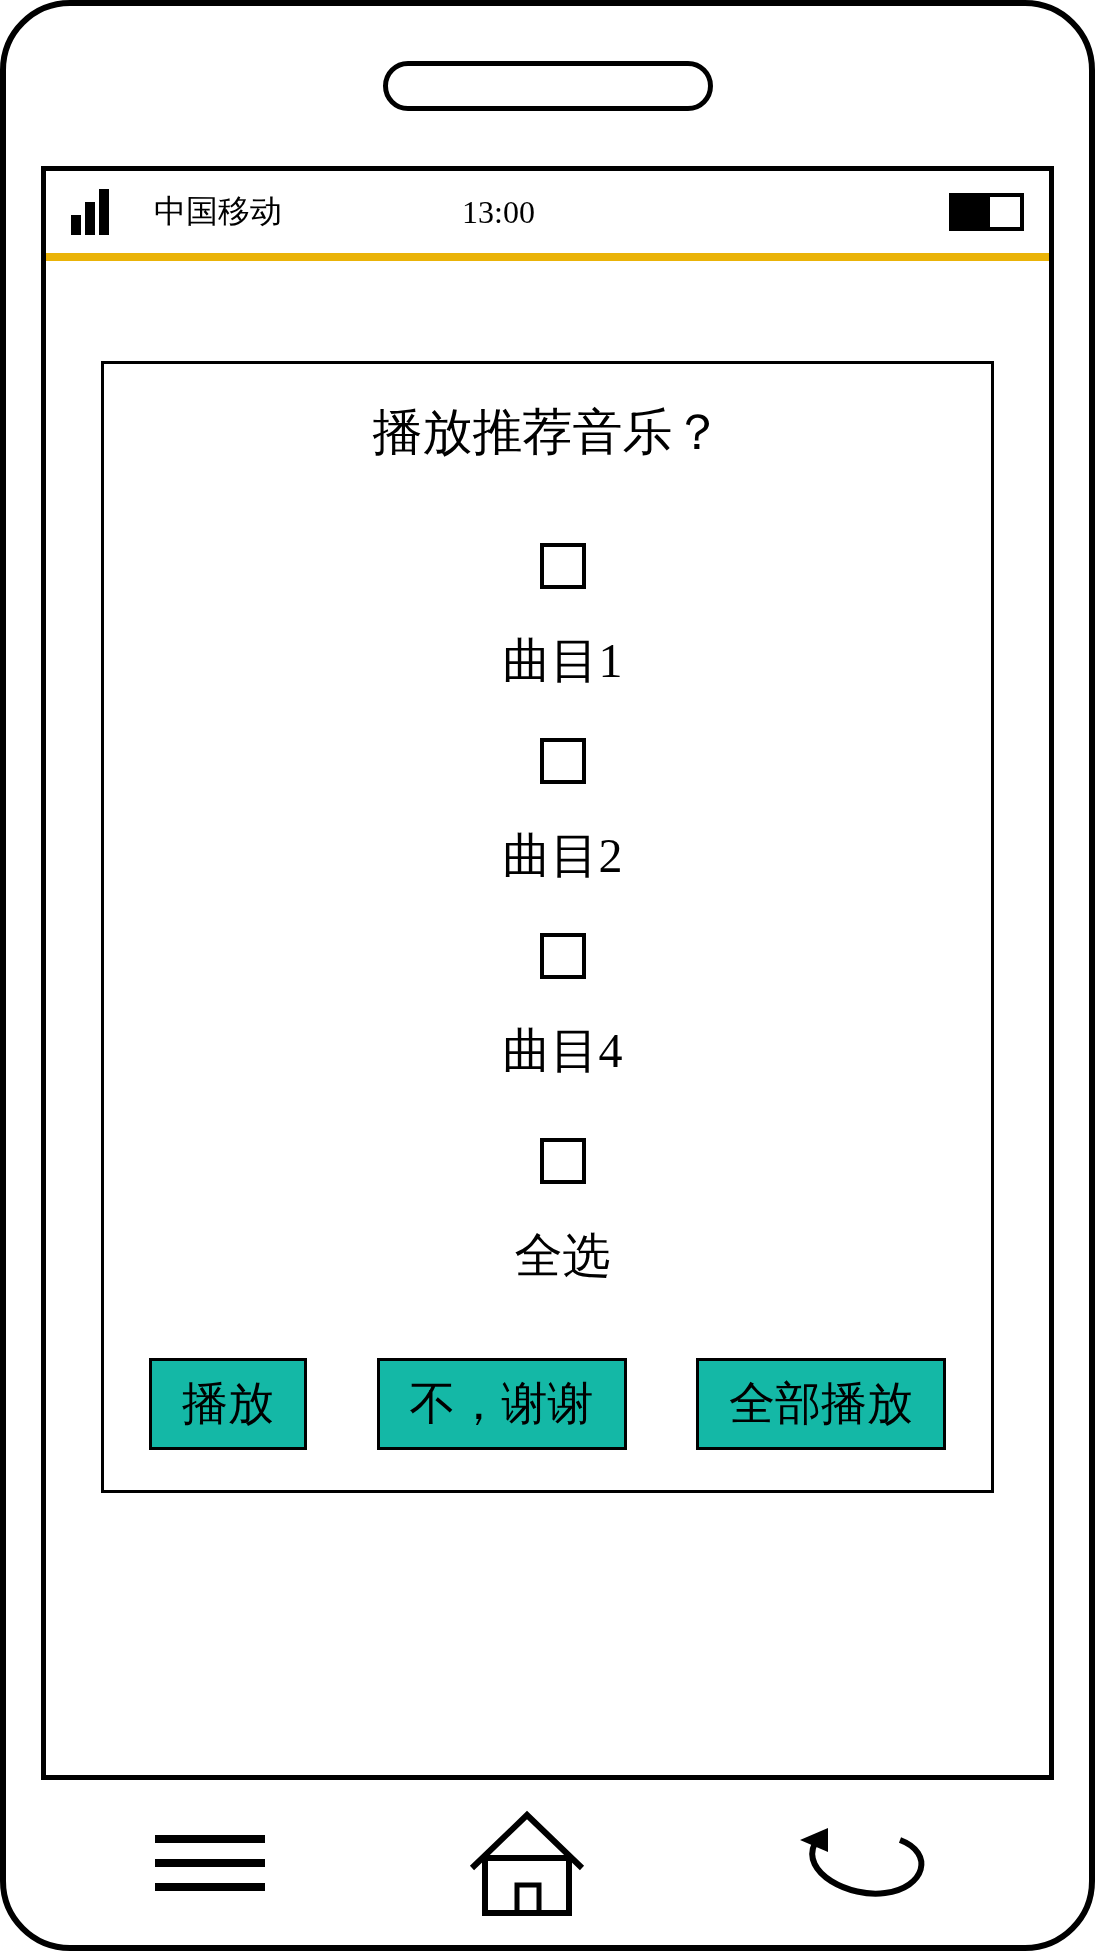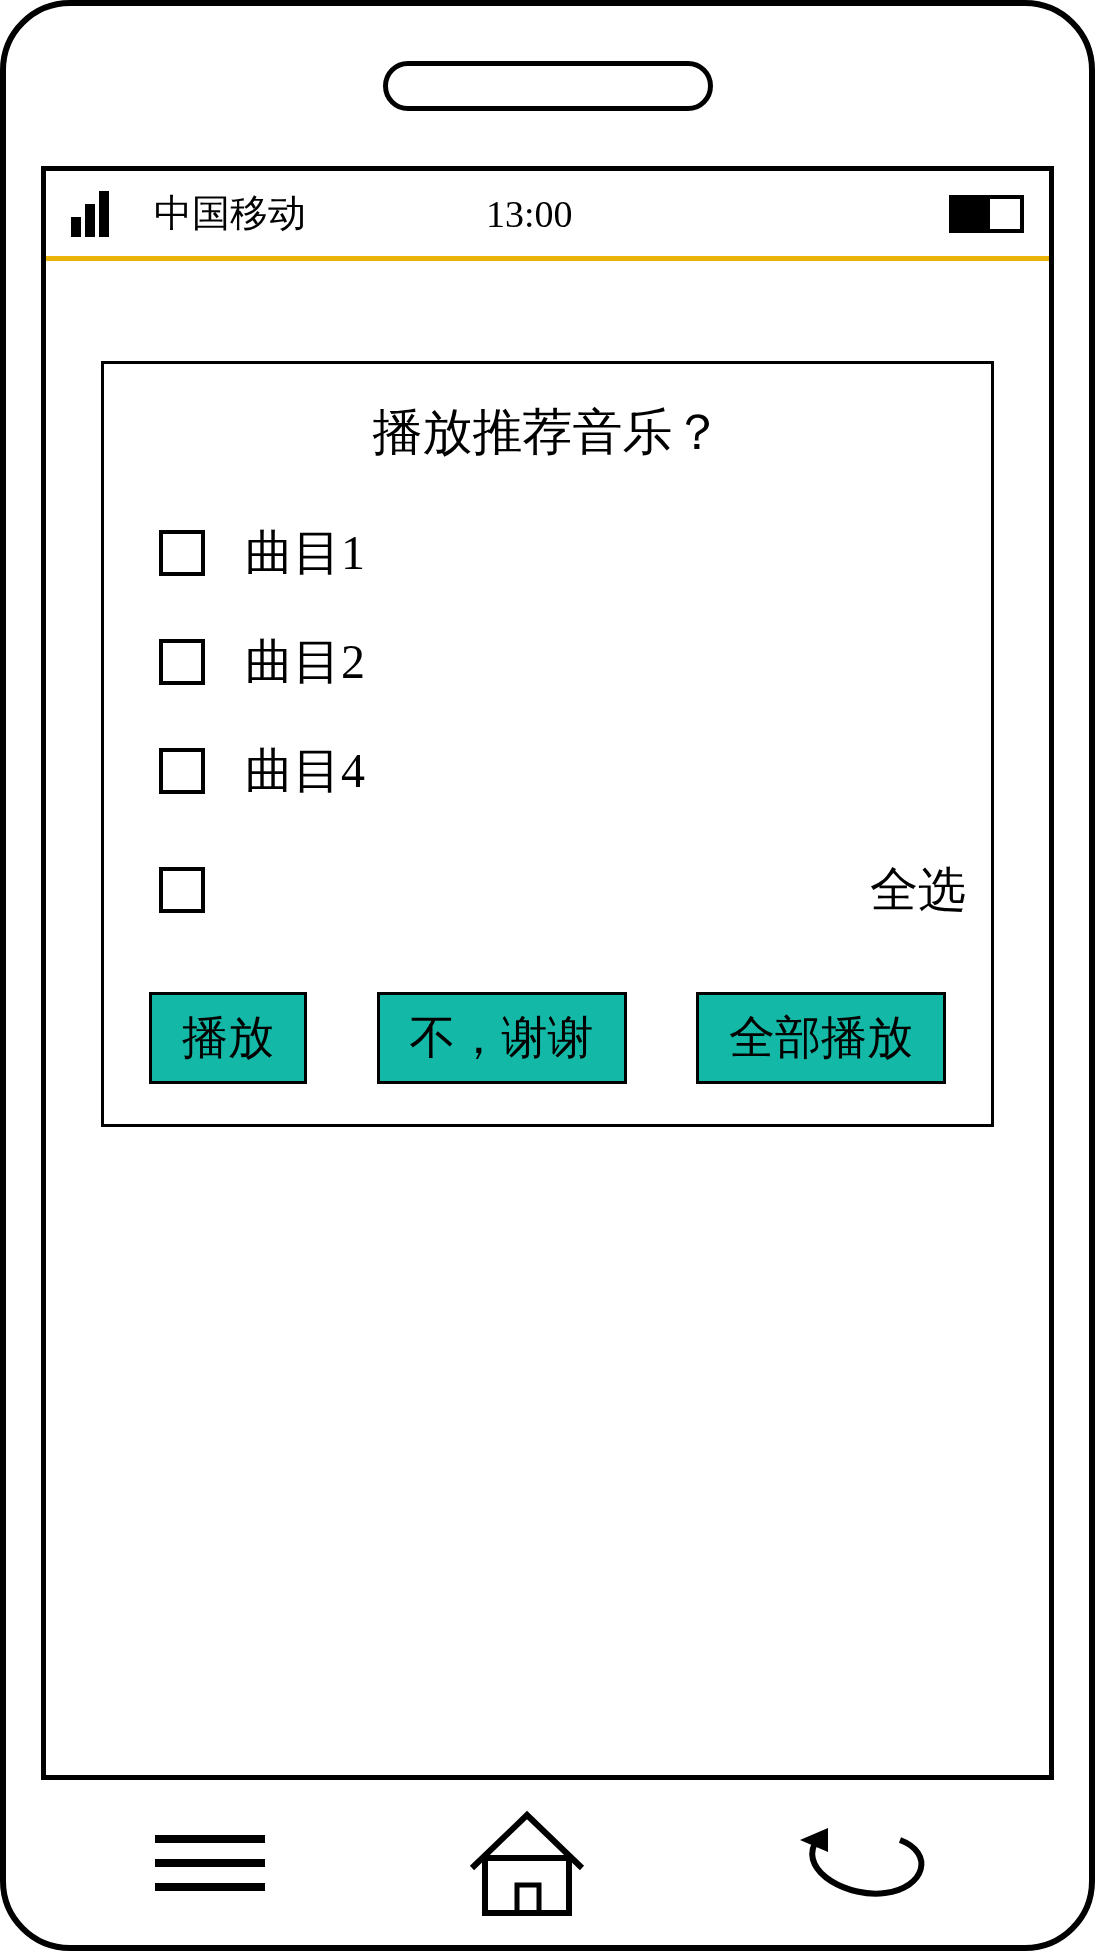--- a/index.html
+++ b/index.html
@@ -33,25 +33,25 @@
     border-top: 5px solid #000;
     border-bottom: 5px solid #000;
     margin: 0 35px;
     border-left: 5px solid #000;
     border-right: 5px solid #000;
     display: flex;
     flex-direction: column;
   }
   .status-bar {
     height: 90px;
-    border-bottom: 5px solid #eab308;
+    border-bottom: 8px solid #eab308;
     display: flex;
     align-items: center;
     padding: 0 25px;
-    font-size: 38px;
+    font-size: 32px;
   }
   .signal-bars {
     display: flex;
     align-items: flex-end;
     gap: 4px;
     margin-right: 45px;
     height: 46px;
   }
   .signal-bars span {
     width: 10px;
@@ -82,30 +82,31 @@
     padding: 100px 55px 0 55px;
   }
   .dialog {
     border: 3px solid #000;
     padding: 35px 25px 40px 25px;
   }
   .dialog h1 {
     text-align: center;
     font-weight: normal;
     font-size: 50px;
-    margin-bottom: 55px;
+    margin-bottom: 77px;
   }
   .track-list {
     padding-left: 30px;
   }
   .track-row {
     display: flex;
     align-items: center;
     gap: 40px;
     margin-bottom: 45px;
+    flex-direction: column;
   }
   .track-row.gap-before { margin-top: 55px; justify-content: space-between; }
   .checkbox {
     width: 46px;
     height: 46px;
     border: 4px solid #000;
   }
   .track-label { font-size: 48px; }
   .button-row {
     display: flex;

